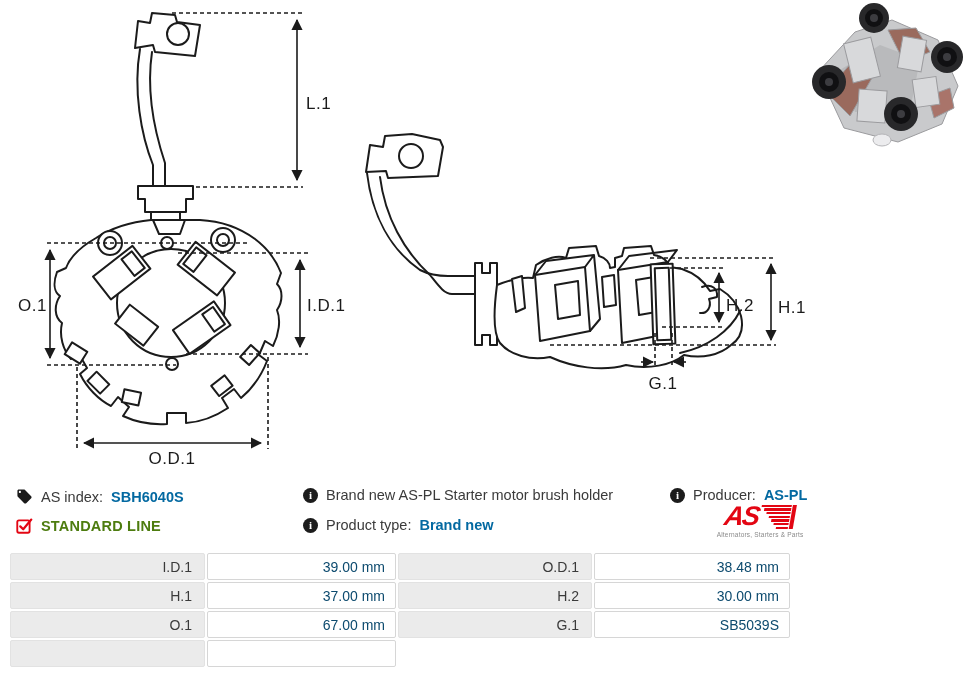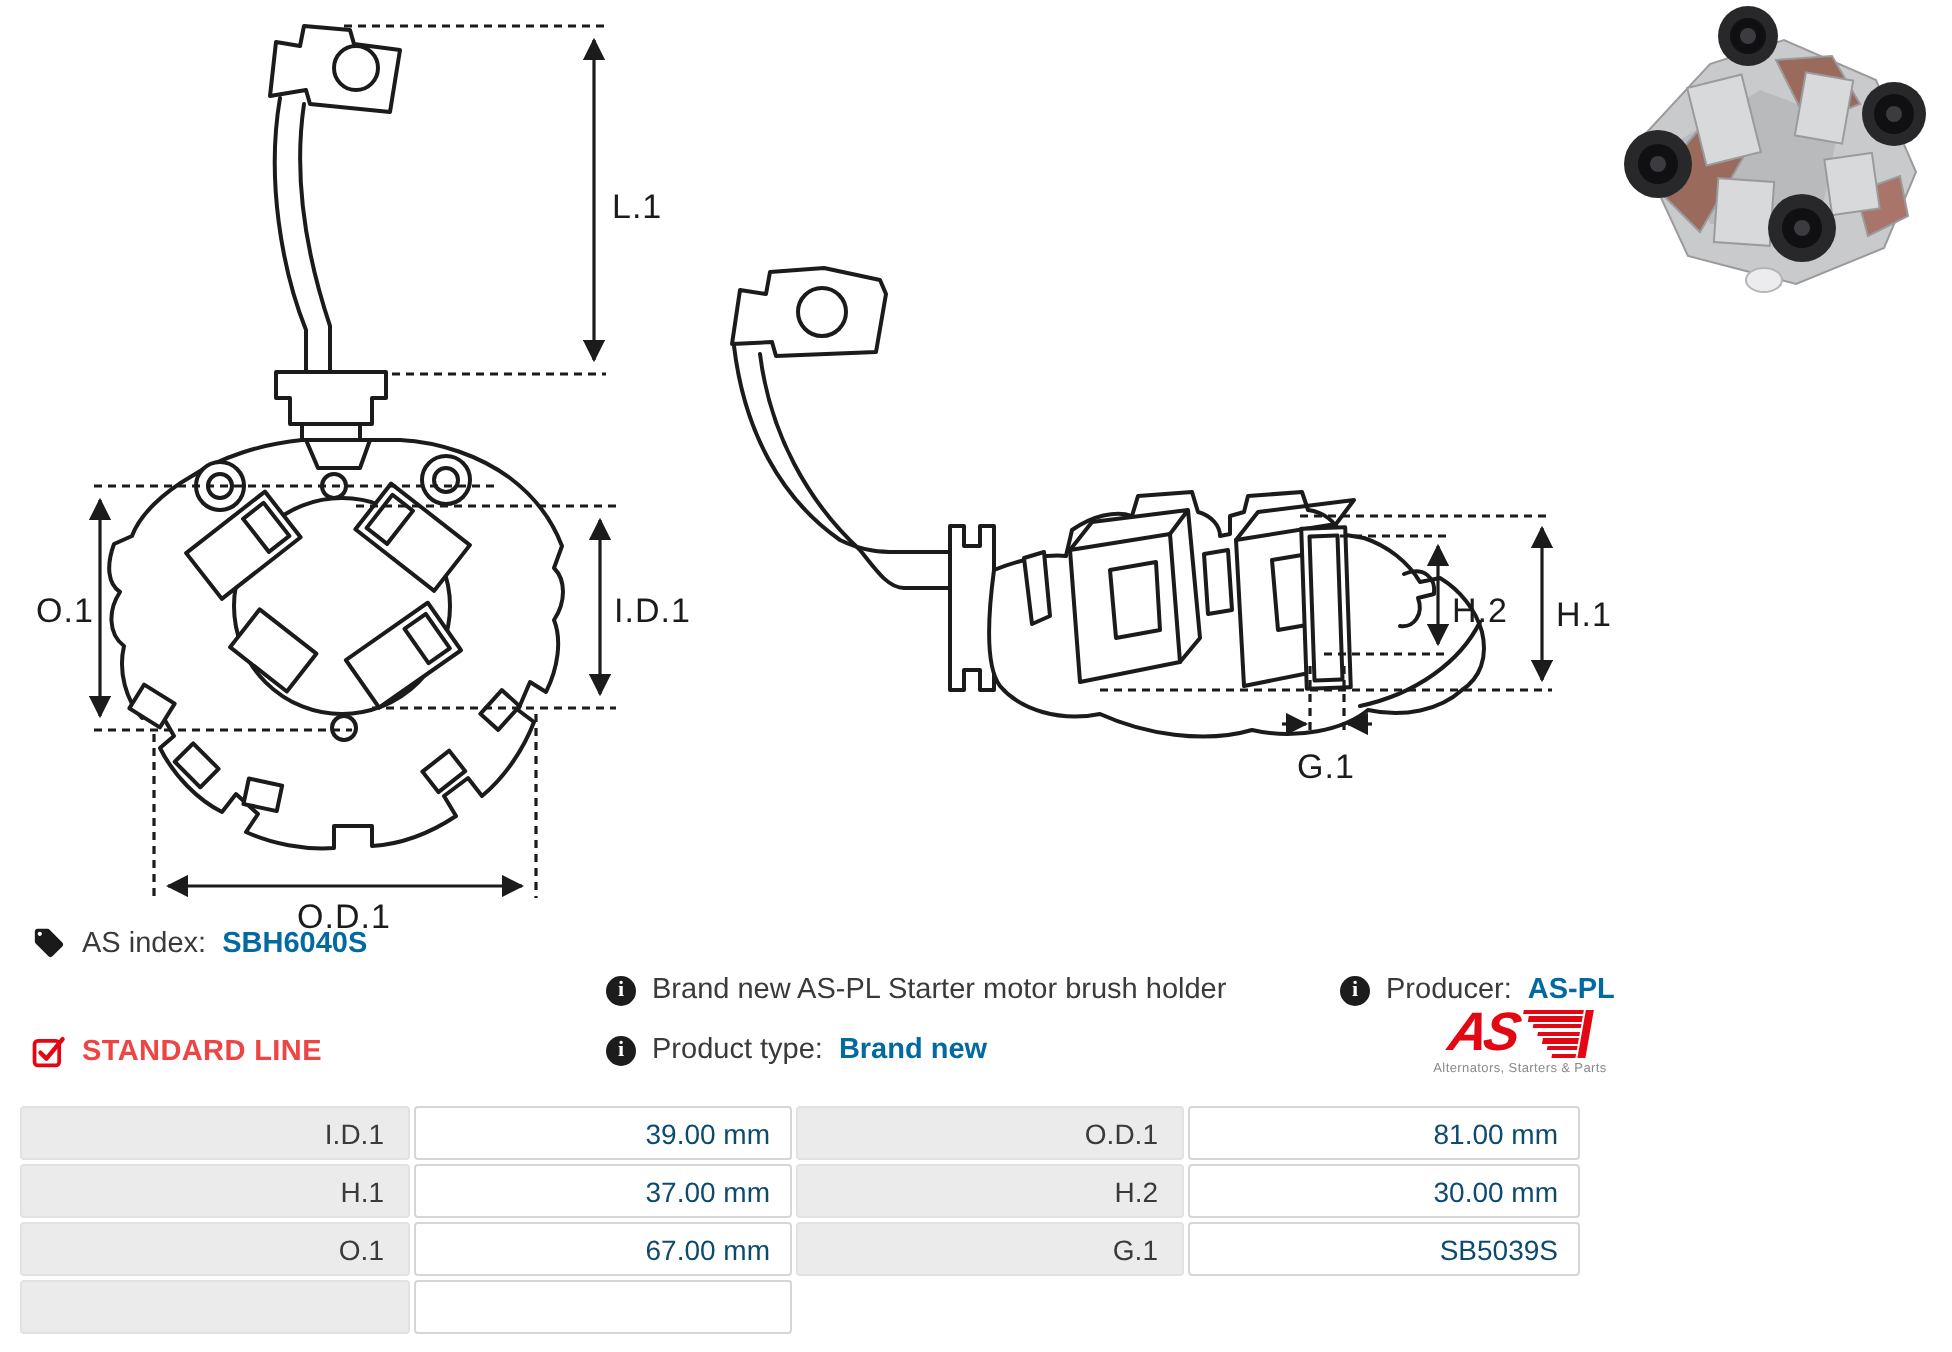--- a/index.html
+++ b/index.html
@@ -11,21 +11,21 @@
   svg{position:absolute;display:block;}
   .dim{
     font-family:"Liberation Sans", sans-serif;
     font-size:17px;fill:#1b1b1b;letter-spacing:0.5px;
   }
   .info-item{
     position:absolute;display:flex;align-items:center;gap:8px;
     font-size:14.5px;white-space:nowrap;color:#3a3a3a;
   }
   .b{font-weight:bold;color:#0369a1;}
-  .red{color:#ef4444;font-weight:bold;letter-spacing:0.2px;}
+  .red{color:#4d7c0f;font-weight:bold;letter-spacing:0.2px;}
   .info-badge{
     width:15px;height:15px;border-radius:50%;background:#1c1c1c;color:#fff;
     font-family:"Liberation Serif", serif;font-weight:bold;font-size:11px;
     display:flex;align-items:center;justify-content:center;flex:0 0 auto;
   }
   .icon16{width:17px;height:17px;flex:0 0 auto;position:static;}
   
   .aslogo{position:absolute;left:710px;top:503px;width:100px;text-align:center;}
   .aslogo-row{display:flex;align-items:flex-end;justify-content:center;transform:skewX(-10deg);}
   .aslogo-as{
@@ -228,21 +228,21 @@
       </g>
     <g>
         <circle cx="101" cy="114" r="17" fill="#28282a"></circle>
         <circle cx="101" cy="114" r="10" fill="#101012"></circle>
         <circle cx="101" cy="114" r="4" fill="#3c3c40"></circle>
       </g>
   </g>
   <ellipse cx="82" cy="140" rx="9" ry="6" fill="#ececee" stroke="#b5b5b8"></ellipse>
 </svg>
 
-<div class="info-item" style="left:16px;top:463px">
+<div class="info-item" style="left:16px;top:488px">
   <svg class="icon16" viewBox="0 0 24 24">
     <path fill="#1a1a1a" d="M21.41,11.58l-9-9C12.05,2.22 11.55,2 11,2H4C2.9,2 2,2.9 2,4v7c0,0.55 0.22,1.05 0.59,1.42l9,9c0.36,0.36 0.86,0.58 1.41,0.58s1.05-0.22 1.41-0.59l7-7C21.78,14.05 22,13.55 22,13S21.77,11.94 21.41,11.58z M5.5,7C4.67,7 4,6.33 4,5.5S4.67,4 5.5,4 7,4.67 7,5.5 6.33,7 5.5,7z"></path>
   </svg>
   <span>AS index:</span>
   <span class="b">SBH6040S</span>
 </div>
 
 <div class="info-item" style="left:16px;top:517px">
   <svg class="icon16" viewBox="0 0 20 20">
     <rect x="1.5" y="4" width="14.5" height="14.5" rx="2" fill="none" stroke="#e30613" stroke-width="2.2"></rect>
@@ -282,21 +282,21 @@
     </span>
     <span class="aslogo-bar"></span>
   </div>
   <div class="aslogo-tagline">Alternators, Starters &amp; Parts</div>
 </div>
 
 <div class="spec-table">
   <div class="t-label">I.D.1</div>
   <div class="t-value">39.00 mm</div>
   <div class="t-label">O.D.1</div>
-  <div class="t-value">81.00 mm</div>
+  <div class="t-value">38.48 mm</div>
 
   <div class="t-label">H.1</div>
   <div class="t-value">37.00 mm</div>
   <div class="t-label">H.2</div>
   <div class="t-value">30.00 mm</div>
 
   <div class="t-label">O.1</div>
   <div class="t-value">67.00 mm</div>
   <div class="t-label">G.1</div>
 

